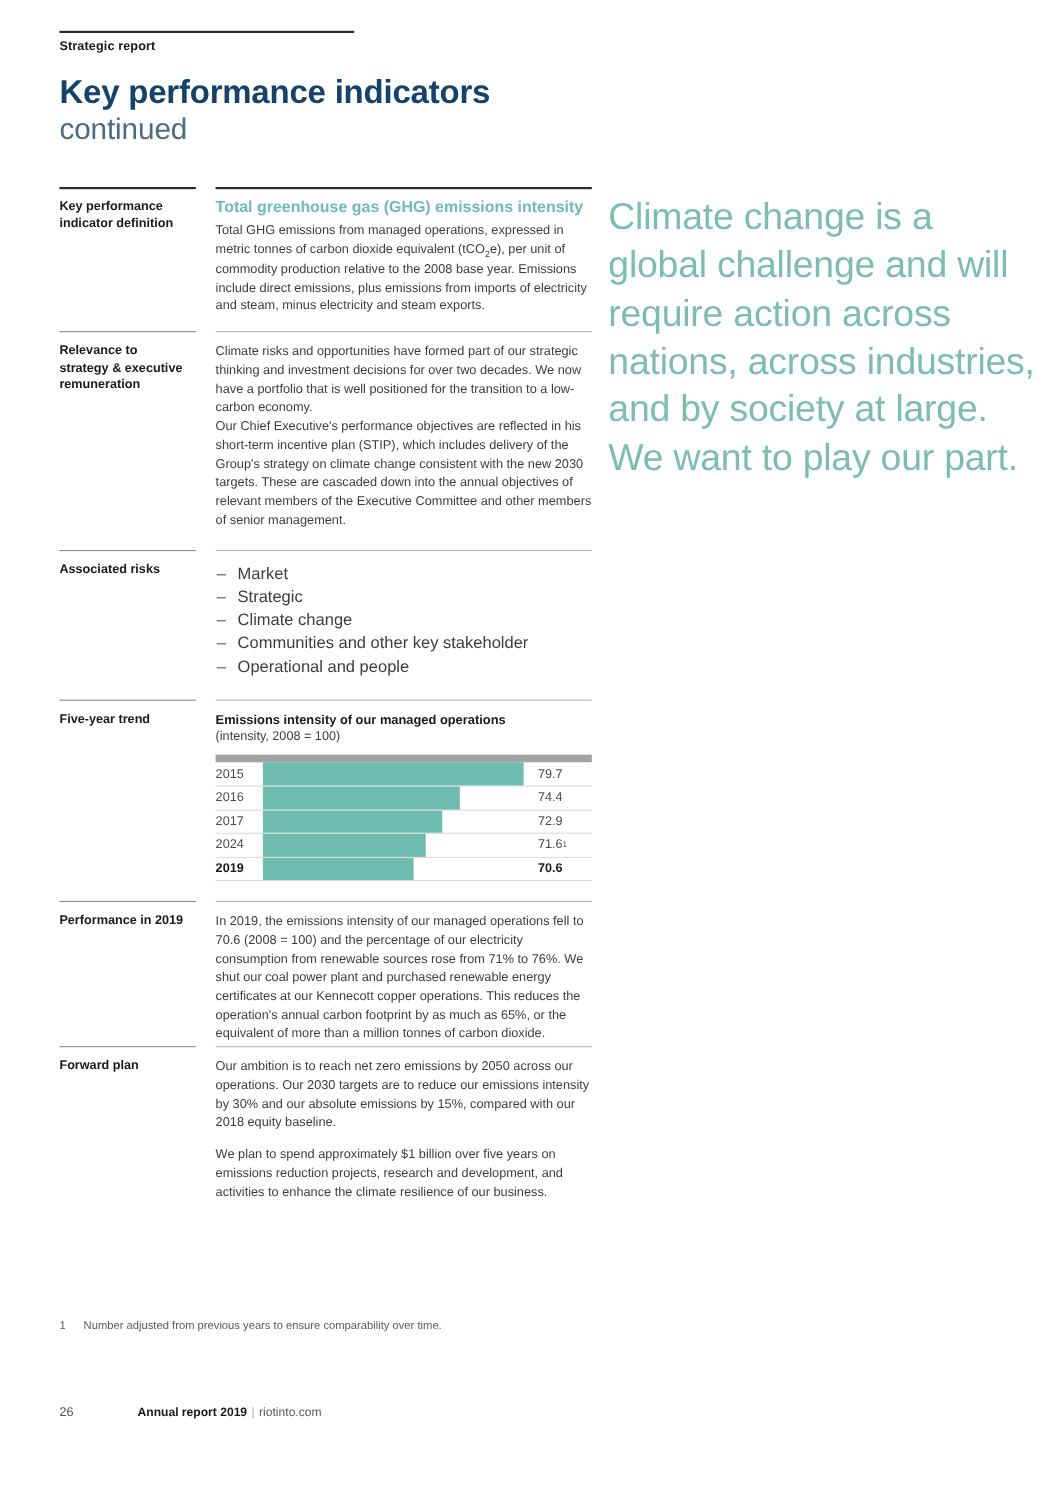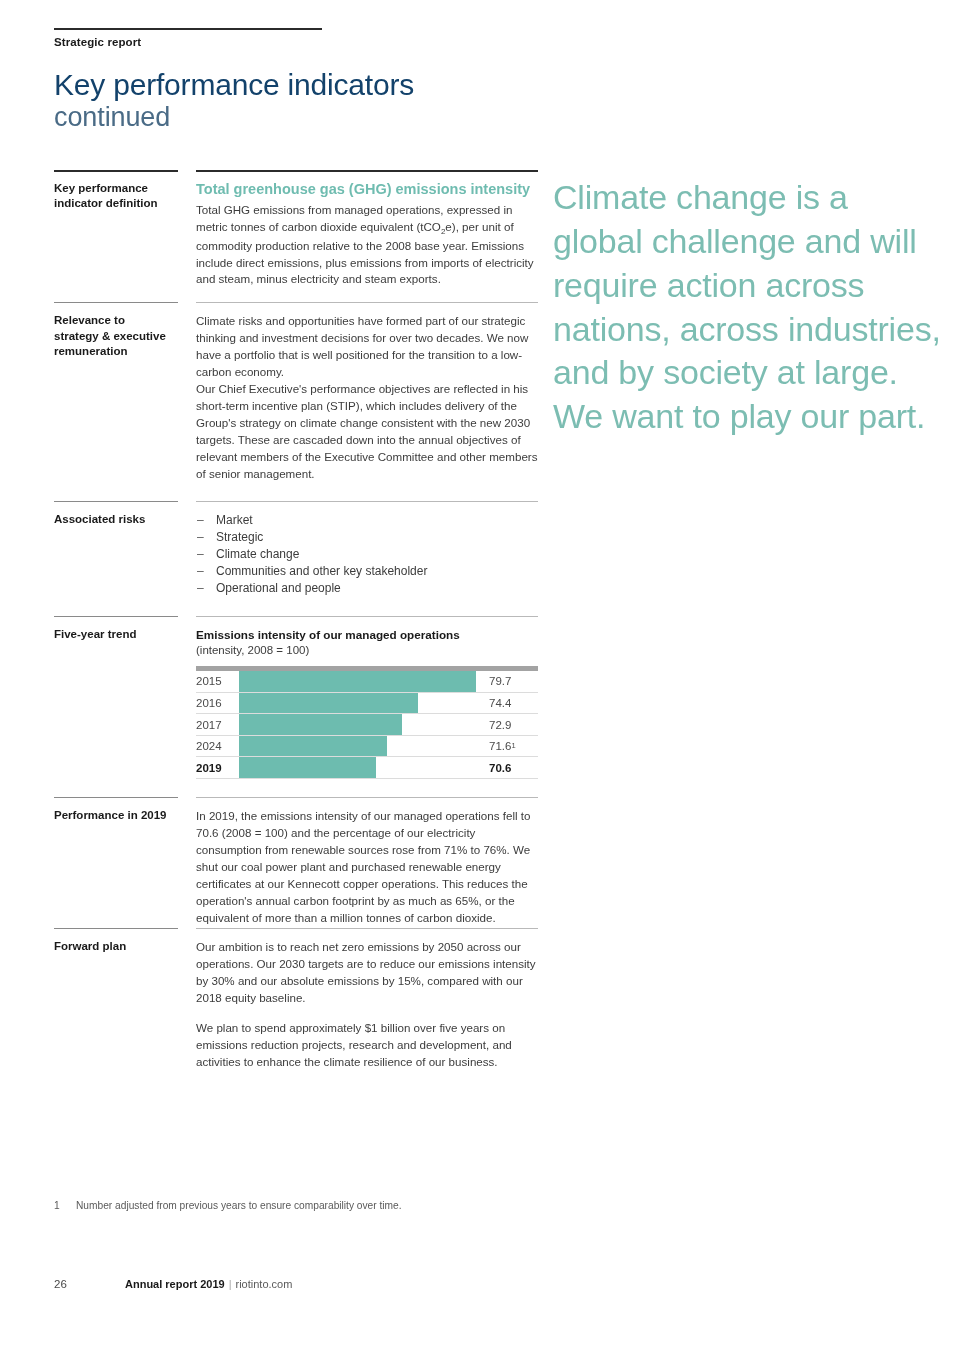--- a/index.html
+++ b/index.html
@@ -40,21 +40,21 @@
     letter-spacing: 0.1px;
   }
   .title-block {
     position: absolute;
     left: 54px;
     top: 68px;
     width: 560px;
   }
   .title-main {
     font-size: 30px;
-    font-weight: normal;
+    font-weight: bold;
     color: #13426b;
     line-height: 1.12;
     letter-spacing: -0.2px;
   }
   .title-sub {
     font-size: 27px;
     font-weight: normal;
     color: #4a6b86;
     line-height: 1.14;
     letter-spacing: -0.1px;
@@ -145,21 +145,21 @@
     gap: 20px;
     font-size: 15px;
     font-weight: bold;
     padding-bottom: 2px;
   }
   .pillar-on  { color: #1aadc0; }
   .pillar-off { color: #9ccfc8; }
 
   .risks { list-style: none; margin: 0; padding: 0; }
   .risks li {
-    font-size: 12px;
+    font-size: 15px;
     line-height: 1.42;
     color: #3c3c3c;
     position: relative;
     padding-left: 20px;
   }
   .risks li::before {
     content: "\2013";
     position: absolute;
     left: 1px;
     color: #5a5a5a;
@@ -173,21 +173,21 @@
     line-height: 1.35;
   }
   .chart-sub {
     font-size: 11.5px;
     color: #3c3c3c;
     line-height: 1.35;
     margin-bottom: 8px;
   }
   .chart {
     width: 342px;
-    border-top: 5px solid #a3a3a3;
+    border-top: 7px solid #a3a3a3;
   }
   .bar-row {
     display: flex;
     align-items: stretch;
     height: 20.6px;
     border-bottom: 1px solid #dcdcdc;
   }
   .bar-row.last { border-bottom: 1px solid #dcdcdc; }
   .bar-year {
     width: 43px;

